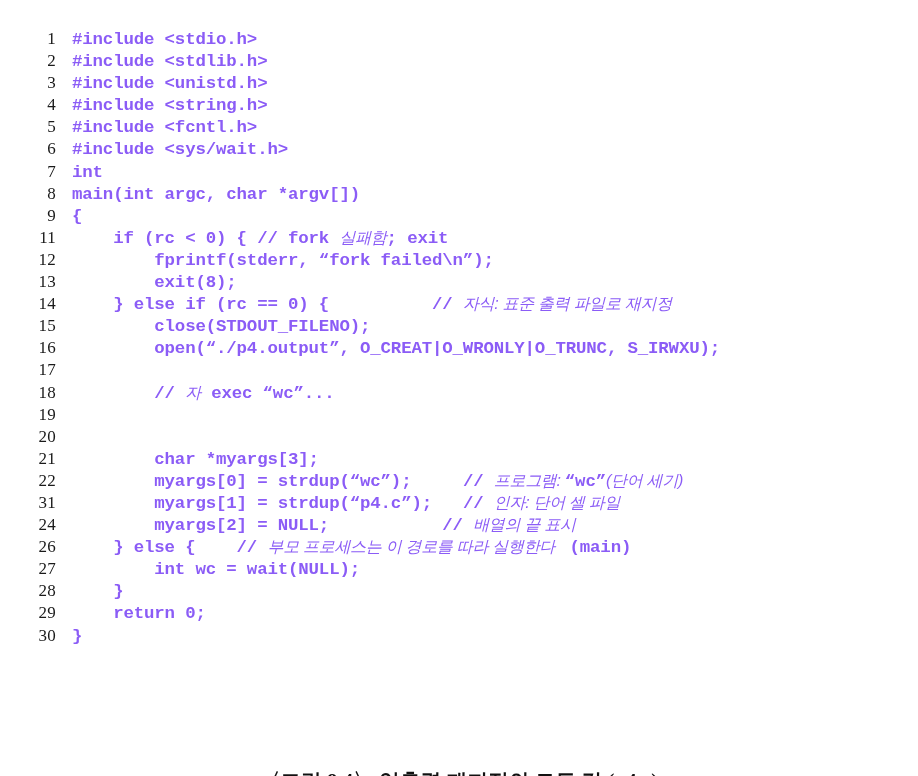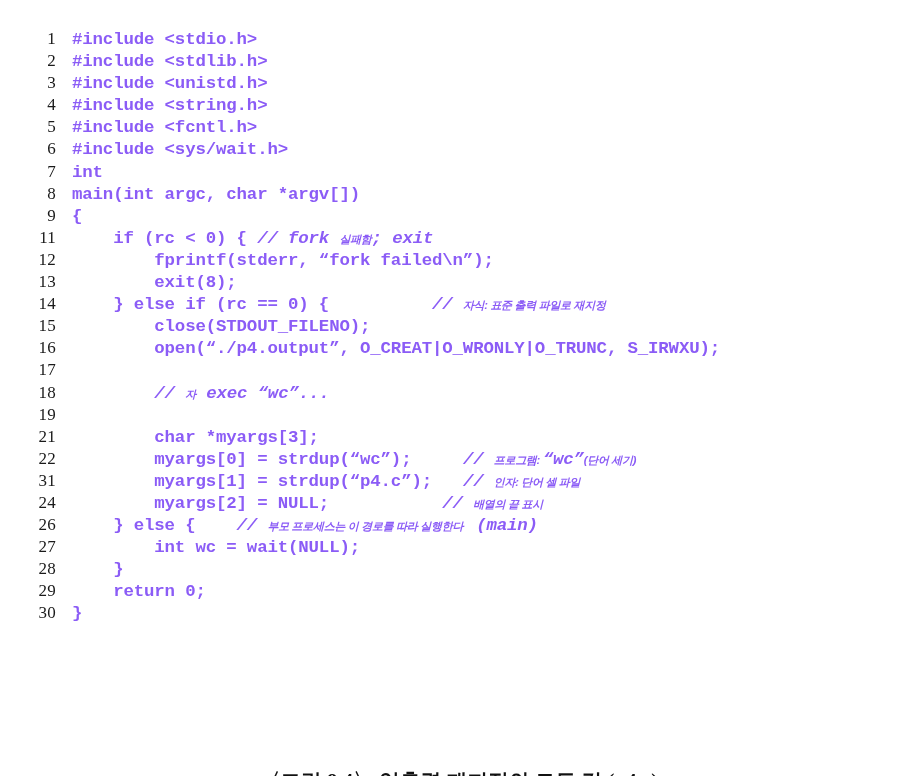--- a/index.html
+++ b/index.html
@@ -55,28 +55,27 @@
     font-family: "Liberation Mono", monospace;
     font-size: 17.4px;
     font-weight: bold;
     letter-spacing: -0.15px;
     color: #8b5cf6;
     white-space: pre;
   }
 
   
   .cmt {
-    font-style: italic;
     text-align: center;
   }
   .cmt-ko {
     font-family: "Liberation Sans", sans-serif;
     font-style: italic;
-    font-weight: bold;
-    font-size: 11px;
+    font-weight: normal;
+    font-size: 16px;
     letter-spacing: -0.3px;
   }
 
   #caption {
     position: absolute;
     left: 0;
     top: 767px;
     width: 918px;
     text-align: center;
     font-family: "Liberation Serif", serif;
@@ -104,20 +103,21 @@
       <div class="code-line"><span class="line-number">9</span><span class="line-code"><span>{</span></span></div>
       <div class="code-line"><span class="line-number">11</span><span class="line-code"><span>    if (rc &lt; 0) { </span><span class="cmt">// fork </span><span class="cmt-ko">실패함</span><span class="cmt">; exit</span></span></div>
       <div class="code-line"><span class="line-number">12</span><span class="line-code"><span>        fprintf(stderr, “fork failed\n”);</span></span></div>
       <div class="code-line"><span class="line-number">13</span><span class="line-code"><span>        exit(8);</span></span></div>
       <div class="code-line"><span class="line-number">14</span><span class="line-code"><span>    } else if (rc == 0) {          </span><span class="cmt">// </span><span class="cmt-ko">자식: 표준 출력 파일로 재지정</span></span></div>
       <div class="code-line"><span class="line-number">15</span><span class="line-code"><span>        close(STDOUT_FILENO);</span></span></div>
       <div class="code-line"><span class="line-number">16</span><span class="line-code"><span>        open(“./p4.output”, O_CREAT|O_WRONLY|O_TRUNC, S_IRWXU);</span></span></div>
       <div class="code-line"><span class="line-number">17</span><span class="line-code"><span></span></span></div>
       <div class="code-line"><span class="line-number">18</span><span class="line-code"><span>        </span><span class="cmt">// </span><span class="cmt-ko">자</span><span class="cmt"> exec “wc”...</span></span></div>
       <div class="code-line"><span class="line-number">19</span><span class="line-code"><span></span></span></div>
+      <div class="code-line"><span class="line-number">20</span><span class="line-code"><span></span></span></div>
       <div class="code-line"><span class="line-number">21</span><span class="line-code"><span>        char *myargs[3];</span></span></div>
       <div class="code-line"><span class="line-number">22</span><span class="line-code"><span>        myargs[0] = strdup(“wc”);     </span><span class="cmt">// </span><span class="cmt-ko">프로그램: </span><span class="cmt">“wc”</span><span class="cmt-ko">(단어 세기)</span></span></div>
       <div class="code-line"><span class="line-number">31</span><span class="line-code"><span>        myargs[1] = strdup(“p4.c”);   </span><span class="cmt">// </span><span class="cmt-ko">인자: 단어 셀 파일</span></span></div>
       <div class="code-line"><span class="line-number">24</span><span class="line-code"><span>        myargs[2] = NULL;           </span><span class="cmt">// </span><span class="cmt-ko">배열의 끝 표시</span></span></div>
       <div class="code-line"><span class="line-number">26</span><span class="line-code"><span>    } else {    </span><span class="cmt">// </span><span class="cmt-ko">부모 프로세스는 이 경로를 따라 실행한다 </span><span class="cmt"> (main)</span></span></div>
       <div class="code-line"><span class="line-number">27</span><span class="line-code"><span>        int wc = wait(NULL);</span></span></div>
       <div class="code-line"><span class="line-number">28</span><span class="line-code"><span>    }</span></span></div>
       <div class="code-line"><span class="line-number">29</span><span class="line-code"><span>    return 0;</span></span></div>
       <div class="code-line"><span class="line-number">30</span><span class="line-code"><span>}</span></span></div>
     </div>

